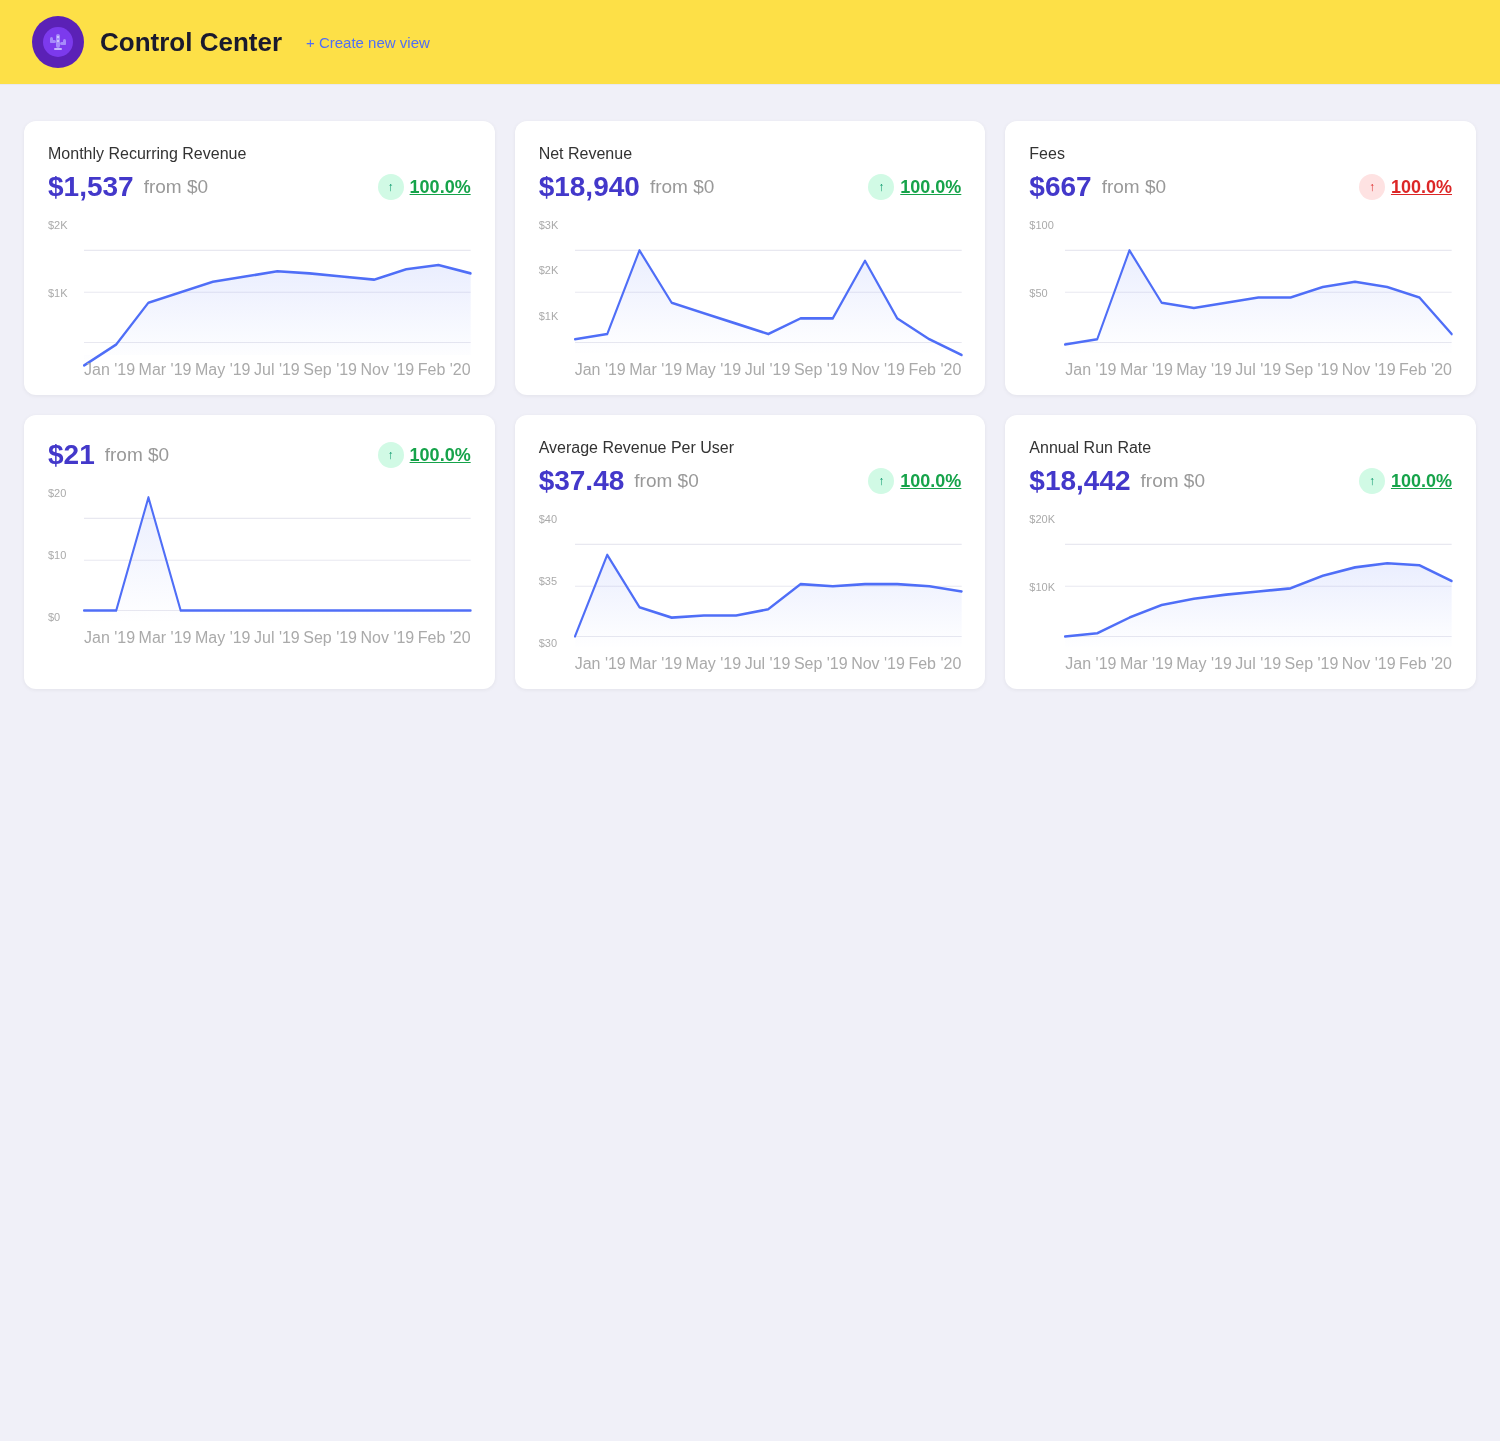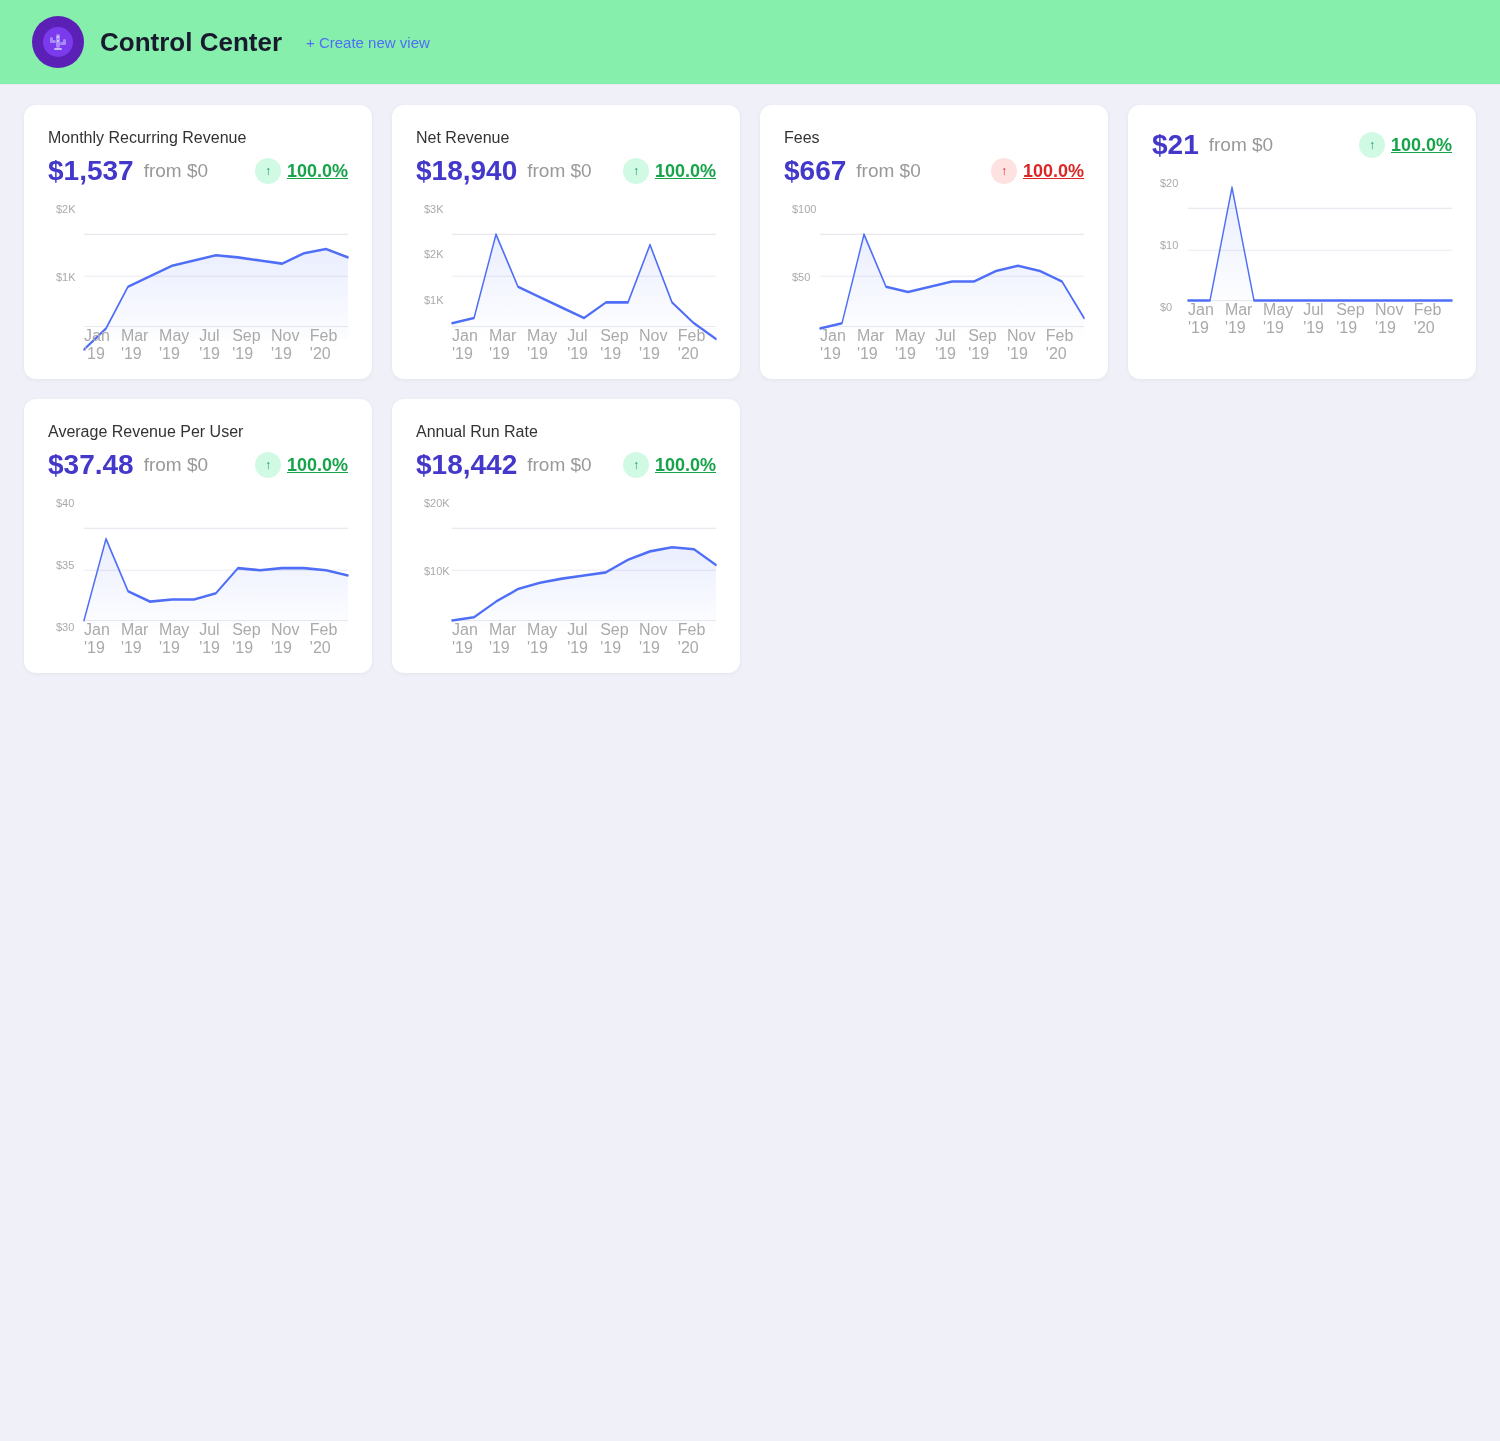--- a/index.html
+++ b/index.html
@@ -2,21 +2,21 @@
 <html><head>
   <meta charset="utf-8">
   <style>
     * { box-sizing: border-box; margin: 0; padding: 0; }
     body {
       background: #f0f0f8;
       font-family: -apple-system, BlinkMacSystemFont, 'Segoe UI', sans-serif;
       min-height: 1441px;
     }
     .header {
-      background: #86efac;
+      background: #fde047;
       display: flex;
       align-items: center;
       padding: 16px 32px;
       gap: 16px;
       border-bottom: 1px solid #e8e8f0;
     }
     .logo {
       width: 52px;
       height: 52px;
       border-radius: 50%;
@@ -39,23 +39,23 @@
       color: #4f6ef7;
       font-size: 15px;
       cursor: pointer;
       display: flex;
       align-items: center;
       gap: 4px;
       margin-left: 8px;
     }
     .dashboard-grid {
       display: grid;
-      grid-template-columns: 1fr 1fr 1fr 1fr;
+      grid-template-columns: 1fr 1fr 1fr;
       gap: 20px;
-      padding: 20px 24px;
+      padding: 36px 24px;
     }
     .card {
       background: #fff;
       border-radius: 12px;
       padding: 24px 24px 16px 24px;
       box-shadow: 0 1px 4px rgba(0,0,0,0.06);
     }
     .card-title {
       font-size: 16px;
       font-weight: 500;
@@ -101,21 +101,21 @@
     }
     .badge-percent.green { color: #16a34a; }
     .badge-percent.red { color: #dc2626; }
     .chart-area {
       width: 100%;
       height: 160px;
       position: relative;
     }
     .chart-labels-y {
       position: absolute;
-      left: 8px;
+      left: 0;
       top: 0;
       bottom: 24px;
       display: flex;
       flex-direction: column;
       justify-content: space-between;
       font-size: 11px;
       color: #aaa;
       width: 36px;
     }
     .chart-labels-x {

